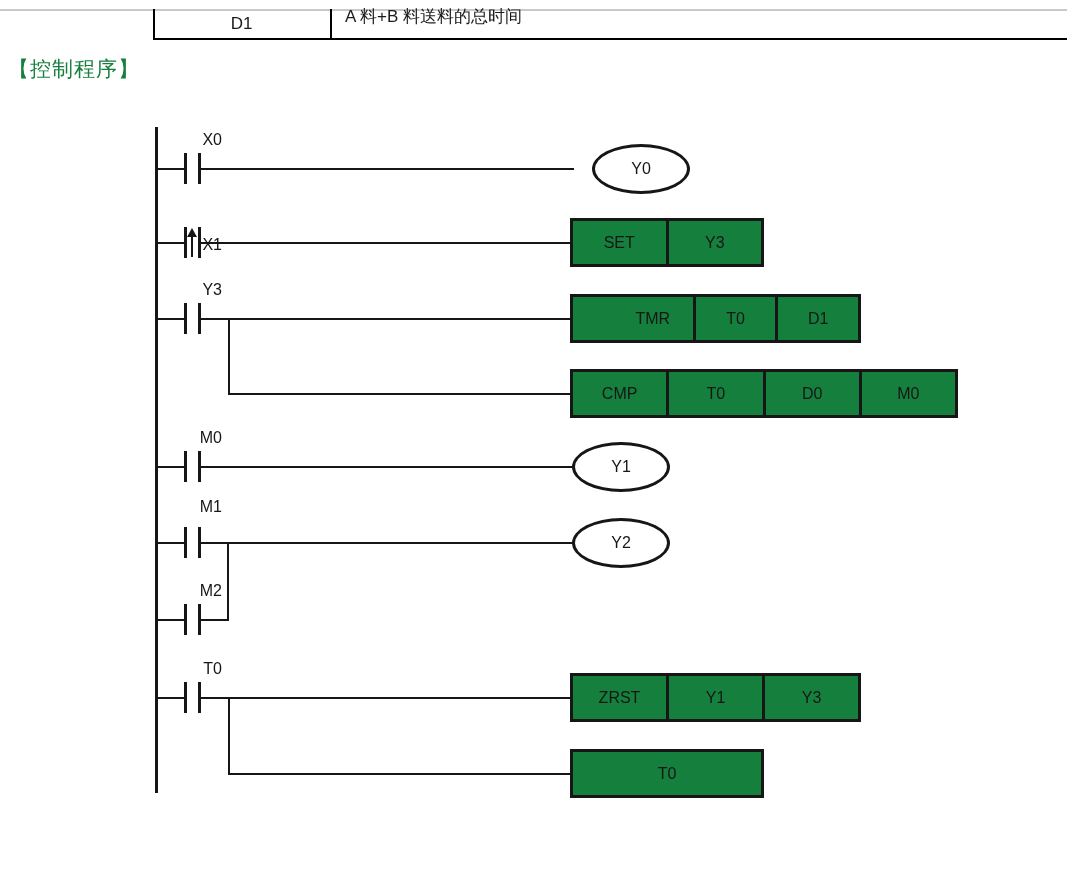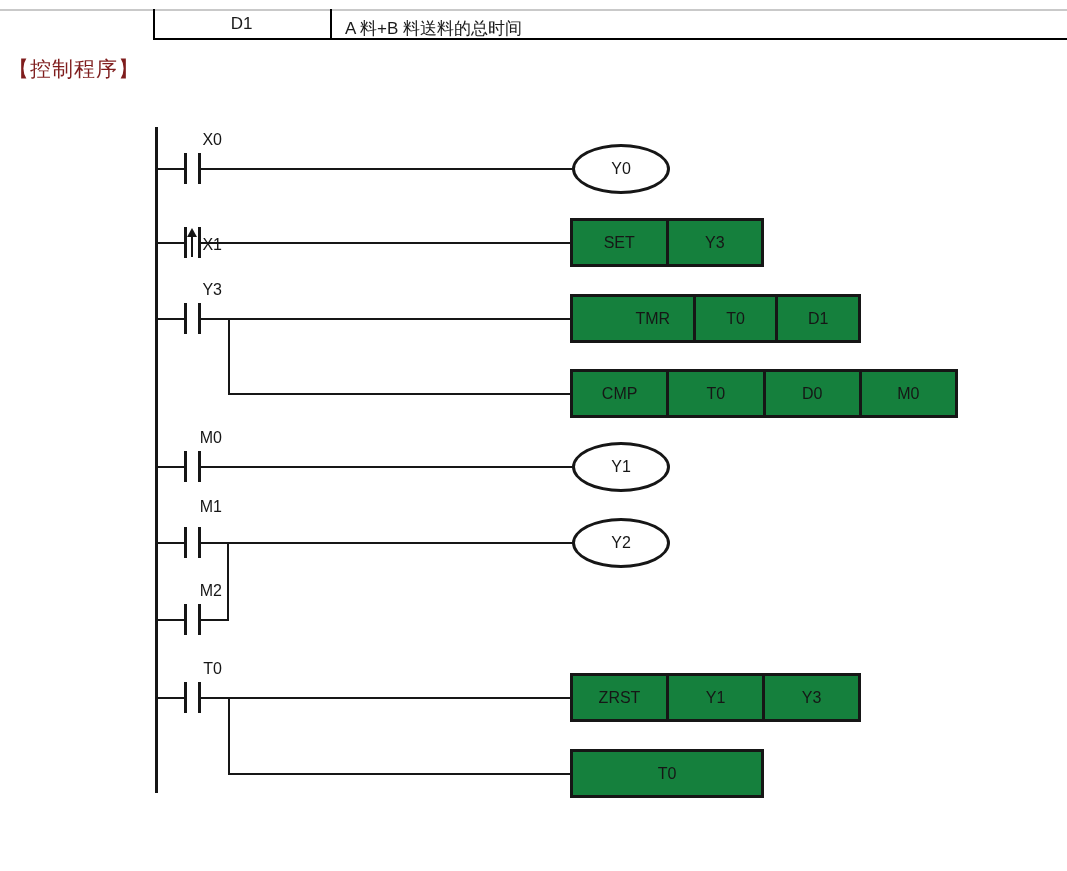--- a/index.html
+++ b/index.html
@@ -7,21 +7,21 @@
         font-family:"Liberation Sans","DejaVu Sans",sans-serif;color:#161616;}
 
   
   .t-line{position:absolute;background:#000;}
   .t-gray{position:absolute;background:#c9c9c9;}
   .t-cell{position:absolute;font-size:17px;color:#1a1a1a;display:flex;align-items:center;}
   .t-cell.center{justify-content:center;}
 
   
   #heading{position:absolute;left:8px;top:55px;font-size:21px;letter-spacing:1px;
-           font-family:"DejaVu Serif","Liberation Serif",serif;color:#7f1d1d;}
+           font-family:"DejaVu Serif","Liberation Serif",serif;color:#15803d;}
 
   
   .hl{position:absolute;background:#161616;height:2px;}
   .vl{position:absolute;background:#161616;width:2px;}
   .bar{position:absolute;background:#161616;width:3px;height:31px;}
   .lbl{position:absolute;font-size:16px;color:#161616;width:44px;text-align:right;}
   .coil{position:absolute;width:98px;height:50px;border:3px solid #161616;border-radius:50%;
         box-sizing:border-box;background:#fff;display:flex;align-items:center;justify-content:center;
         font-size:16px;}
   .ibox{position:absolute;height:49px;border:3px solid #161616;box-sizing:border-box;background:#15803d;
@@ -36,33 +36,33 @@
 <body>
 
 <div id="page">
 
   <div>
     <div class="t-gray" style="left:0;top:9px;width:1067px;height:2px;"></div>
     <div class="t-line" style="left:153px;top:9px;width:2px;height:31px;"></div>
     <div class="t-line" style="left:330px;top:9px;width:2px;height:31px;"></div>
     <div class="t-line" style="left:153px;top:38px;width:914px;height:2px;"></div>
     <div class="t-cell center" style="left:153px;top:9px;width:177px;height:29px;">D1</div>
-    <div class="t-cell" style="left:345px;top:9px;width:700px;height:14px;margin-top:12px;">A 料+B 料送料的总时间</div>
+    <div class="t-cell" style="left:345px;top:9px;width:700px;height:14px;">A 料+B 料送料的总时间</div>
   </div>
 
   <div id="heading">【控制程序】</div>
 
   <div id="ladder" style="position:absolute;left:0;top:0;width:1067px;height:871px;">
       <div class="vl" style="left: 155px; top: 127px; height: 666px; width: 3px;"></div>
       <div class="hl" style="left: 158px; top: 168px; width: 26px;"></div>
       <div class="bar" style="left: 184px; top: 153px;"></div>
       <div class="bar" style="left: 198px; top: 153px;"></div>
       <div class="lbl" style="left: 178px; top: 131px;">X0</div>
       <div class="hl" style="left: 201px; top: 168px; width: 373px;"></div>
-      <div class="coil" style="left: 572px; top: 144px;">Y0</div>
+      <div class="coil" style="left: 592px; top: 144px;">Y0</div>
       <div class="hl" style="left: 158px; top: 242px; width: 26px;"></div>
       <div class="bar" style="left: 184px; top: 227px;"></div>
       <div class="bar" style="left: 198px; top: 227px;"></div>
       <div class="lbl" style="left: 178px; top: 205px; margin-top: 31px;">X1</div>
       <div class="ah" style="left: 187px; top: 228px;"></div>
       <div class="vl" style="left: 191px; top: 235px; height: 22px;"></div>
       <div class="hl" style="left: 201px; top: 242px; width: 369px;"></div>
       <div class="ibox" style="left: 570px; top: 218px; width: 194px;">
         <div class="cell">SET</div>
         <div class="cell">Y3</div>

